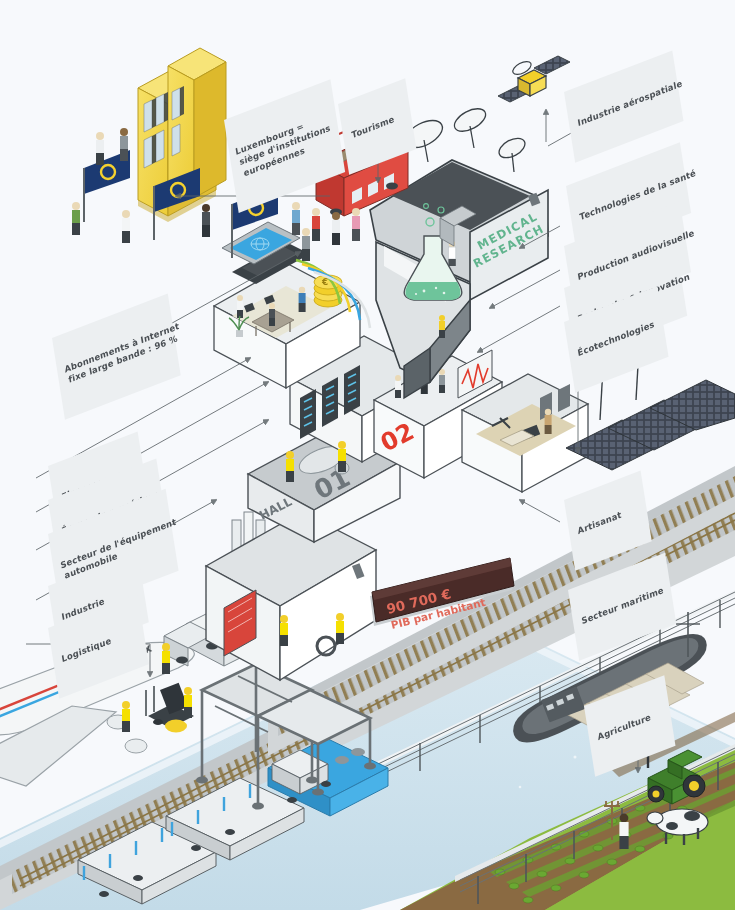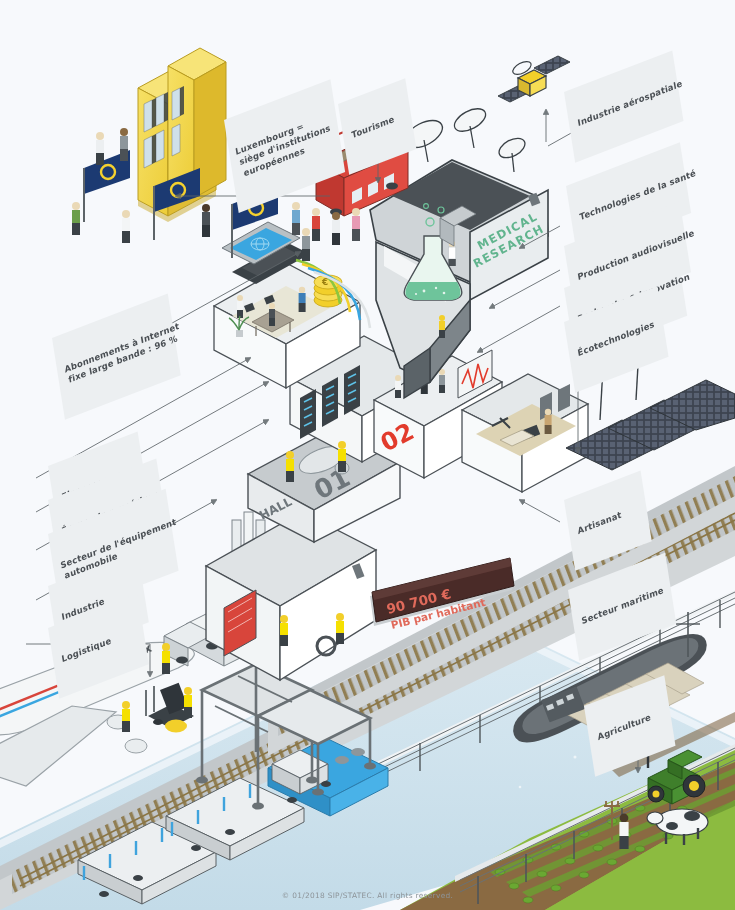--- a/index.html
+++ b/index.html
@@ -868,14 +868,13 @@
       <span>Artisanat</span>
     </div>
     <div class="label r" style="left:568px;top:590px;width:104px;">
       <span>Secteur maritime</span>
     </div>
     <div class="label r" style="left:584px;top:706px;width:86px;">
       <span>Agriculture</span>
     </div>
   </div>
 
-  <div class="footer">© 01/2018 SIP/STATEC. All rights reserved.</div>
 </div>
 
 </body></html>

